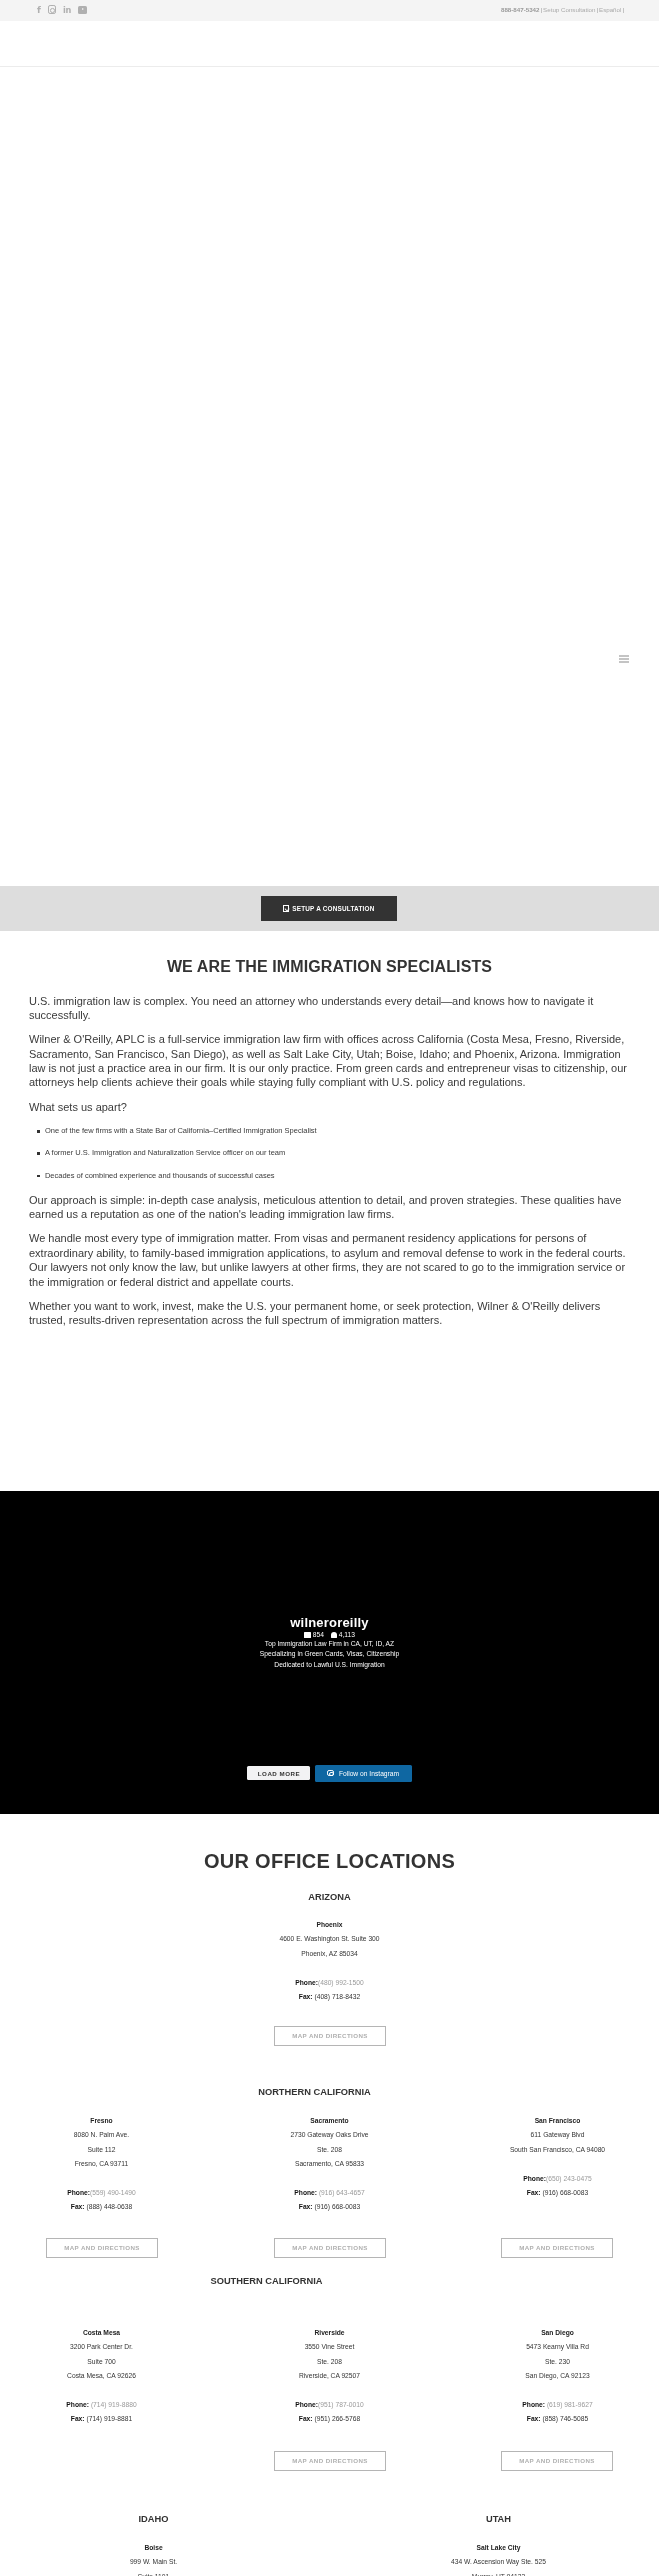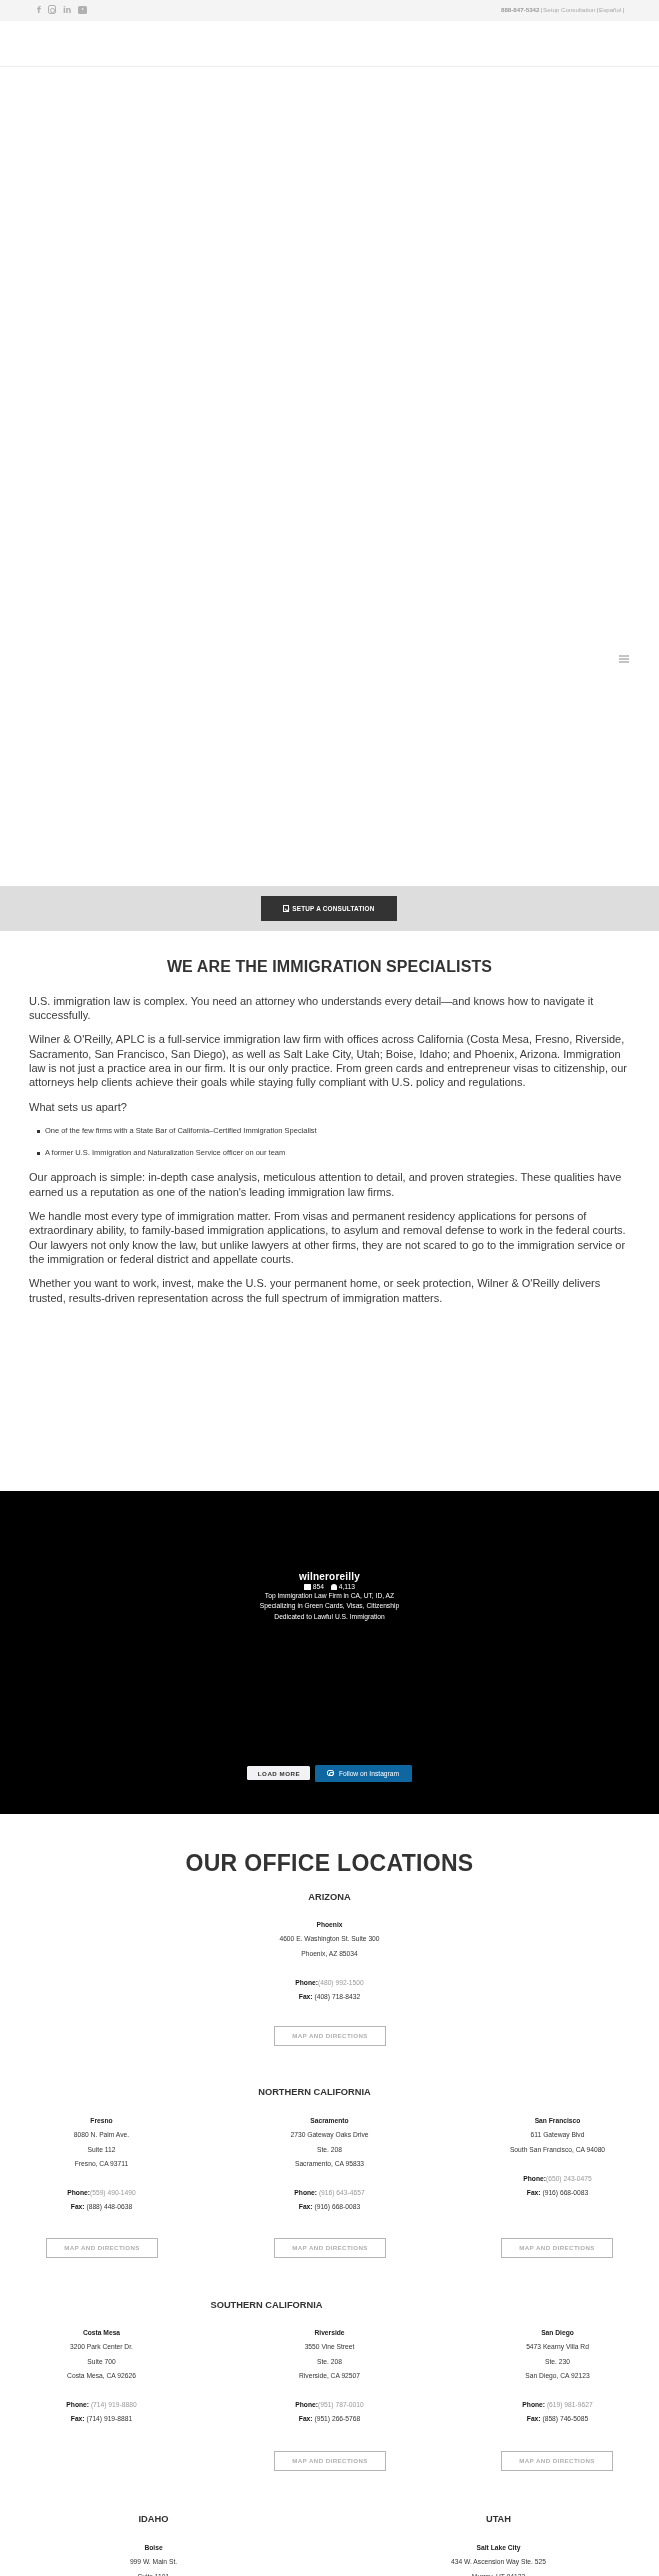--- a/index.html
+++ b/index.html
@@ -30,35 +30,35 @@
   .spec { position: absolute; left: 29px; top: 958px; width: 601px; }
   .spec h2 { text-align: center; font-size: 16px; font-weight: bold; color: #333; letter-spacing: 0.1px; margin-bottom: 17.5px; }
   .spec p { font-size: 11px; line-height: 14.4px; color: #3a3a3a; margin-bottom: 9.8px; }
   .spec ul { list-style: none; margin: 0 0 9.8px 0; padding-left: 8.2px; }
   .spec ul li { font-size: 7.5px; line-height: 14.4px; color: #3a3a3a; position: relative; padding-left: 7.7px; margin-top: 8px; }
   .spec ul li::before { content: ""; position: absolute; left: 0; top: 6.2px; width: 2.6px; height: 2.6px; background: #333; }
 
   
   .insta { position: absolute; left: 0; top: 1491px; width: 659px; height: 323px; background: #000; color: #fff; }
   .insta .profile { position: absolute; left: 0; width: 659px; top: 80px; text-align: center; }
-  .insta .uname { font-size: 10px; font-weight: bold; letter-spacing: 0.2px; }
+  .insta .uname { font-size: 13px; font-weight: bold; letter-spacing: 0.2px; margin-top: 44px; }
   .insta .stats { font-size: 6.7px; margin-top: 1px; display: flex; justify-content: center; gap: 7.2px; align-items: center; }
   .insta .stats span.ic { display: inline-block; width: 7.2px; height: 5.7px; background: #fff; margin-right: 1.5px; vertical-align: -0.5px; }
   .insta .stats span.pic { border-radius: 0.5px; }
   .insta .stats span.user { width: 6.2px; height: 5.7px; border-radius: 3.1px 3.1px 0.5px 0.5px; }
   .insta .bio { font-size: 6.7px; line-height: 10.3px; margin-top: 1px; }
   .insta .actions { position: absolute; top: 275px; left: 0; width: 659px; display: flex; justify-content: center; gap: 4.1px; }
   .insta .load-more { width: 63px; height: 14px; background: #f2f2f4; border: none; border-radius: 1.5px; color: #333; font-weight: bold; font-size: 6.2px; letter-spacing: 0.5px; cursor: pointer; font-family: "Liberation Sans", sans-serif; }
   .insta .follow { width: 97px; height: 17px; background: #0f67a2; border: none; border-radius: 1.5px; color: #fff; font-size: 6.7px; cursor: pointer; display: flex; align-items: center; justify-content: center; gap: 5.2px; font-family: "Liberation Sans", sans-serif; margin-top: -1.5px; }
   .insta .follow .ig { width: 6.7px; height: 6.7px; border: 0.8px solid #fff; border-radius: 2.1px; position: relative; }
   .insta .follow .ig::after { content: ""; position: absolute; left: 1.1px; top: 1.1px; width: 2.6px; height: 2.6px; border: 0.7px solid #fff; border-radius: 50%; }
 
   
   .offices { position: absolute; left: 0; top: 1839px; width: 659px; }
-  .offices h2.main { text-align: center; font-size: 23px; font-weight: bold; color: #333; letter-spacing: 0.3px; position: absolute; width: 659px; top: 11.3px; }
+  .offices h2.main { text-align: center; font-size: 20px; font-weight: bold; color: #333; letter-spacing: 0.3px; position: absolute; width: 659px; top: 11.3px; }
   .region-title { position: absolute; text-align: center; font-size: 9.3px; font-weight: bold; color: #333; }
   .office { position: absolute; text-align: center; width: 175px; font-size: 6.7px; color: #333; }
   .office .name { font-weight: bold; color: #222; line-height: 14.4px; }
   .office .line { line-height: 14.4px; }
   .office .gap { height: 14.4px; }
   .office .phone-label, .office .fax-label { font-weight: bold; color: #111; }
   .office .phone-val { color: #999999; }
   .map-btn { position: absolute; width: 112px; height: 19.6px; background: #fff; border: 1px solid #b5b5b5; color: #b0b0b0; font-weight: bold; font-size: 6.2px; letter-spacing: 0.4px; cursor: pointer; font-family: "Liberation Sans", sans-serif; }
   .yt { display: inline-block; width: 9.3px; height: 8.2px; background: currentColor; border-radius: 1.5px; position: relative; }
   .yt::after { content: ""; position: absolute; left: 3.6px; top: 2.3px; border-left: 2.6px solid #f4f4f4; border-top: 1.8px solid transparent; border-bottom: 1.8px solid transparent; }
@@ -98,20 +98,21 @@
 </div>
 
 <div class="spec">
   <h2>WE ARE THE IMMIGRATION SPECIALISTS</h2>
   <p>U.S. immigration law is complex. You need an attorney who understands every detail—and knows how to navigate it successfully.</p>
   <p>Wilner &amp; O'Reilly, APLC  is a full-service immigration law firm with offices across California (Costa Mesa, Fresno, Riverside, Sacramento, San Francisco, San Diego), as well as Salt Lake City, Utah; Boise, Idaho; and Phoenix, Arizona. Immigration law is not just a practice area in our firm.  It is our only practice. From green cards and entrepreneur visas to citizenship, our attorneys help clients achieve their goals while staying fully compliant with U.S. policy and regulations.</p>
   <p>What sets us apart?</p>
   <ul>
     <li>One of the few firms with a State Bar of California–Certified Immigration Specialist</li>
     <li>A former U.S. Immigration and Naturalization Service officer on our team</li>
+    <li>Decades of combined experience and thousands of successful cases</li>
   </ul>
   <p>Our approach is simple: in-depth case analysis, meticulous attention to detail, and proven strategies. These qualities have earned us a reputation as one of the nation's leading immigration law firms.</p>
   <p>We handle most every type of immigration matter.  From visas and permanent residency applications for persons of extraordinary ability, to family-based immigration applications, to asylum and removal defense to work in the federal courts. Our lawyers not only know the law, but unlike lawyers at other firms, they are not scared to go to the immigration service or the immigration or federal district and appellate courts.</p>
   <p>Whether you want to work, invest, make the U.S. your permanent home, or seek protection, Wilner &amp; O'Reilly delivers trusted, results-driven representation across the full spectrum of immigration matters.</p>
 </div>
 
 <div class="insta">
   <div class="profile">
     <div class="uname">wilneroreilly</div>
     <div class="stats">
@@ -174,21 +175,21 @@
   <div class="office" style="left:470px;top:275px;">
     <div class="name">San Francisco</div>
     <div class="line">611 Gateway Blvd</div>
     <div class="line">South San Francisco, CA 94080</div>
     <div class="gap"></div>
     <div class="line"><span class="phone-label">Phone:</span><a class="phone-val">(650) 243-0475</a></div>
     <div class="line"><span class="fax-label">Fax:</span> <span>(916) 668-0083</span></div>
   </div>
   <button class="map-btn" style="left:501px;top:399px;">MAP AND DIRECTIONS</button>
 
-  <div class="region-title" style="left:0;width:533px;top:461px;">SOUTHERN CALIFORNIA</div>
+  <div class="region-title" style="left:0;width:533px;top:437px;">SOUTHERN CALIFORNIA</div>
 
   <div class="office" style="left:14px;top:487px;">
     <div class="name">Costa Mesa</div>
     <div class="line">3200 Park Center Dr.</div>
     <div class="line">Suite 700</div>
     <div class="line">Costa Mesa, CA 92626</div>
     <div class="gap"></div>
     <div class="line"><span class="phone-label">Phone:</span> <a class="phone-val">(714) 919-8880</a></div>
     <div class="line"><span class="fax-label">Fax:</span> <span>(714) 919-8881</span></div>
   </div>

